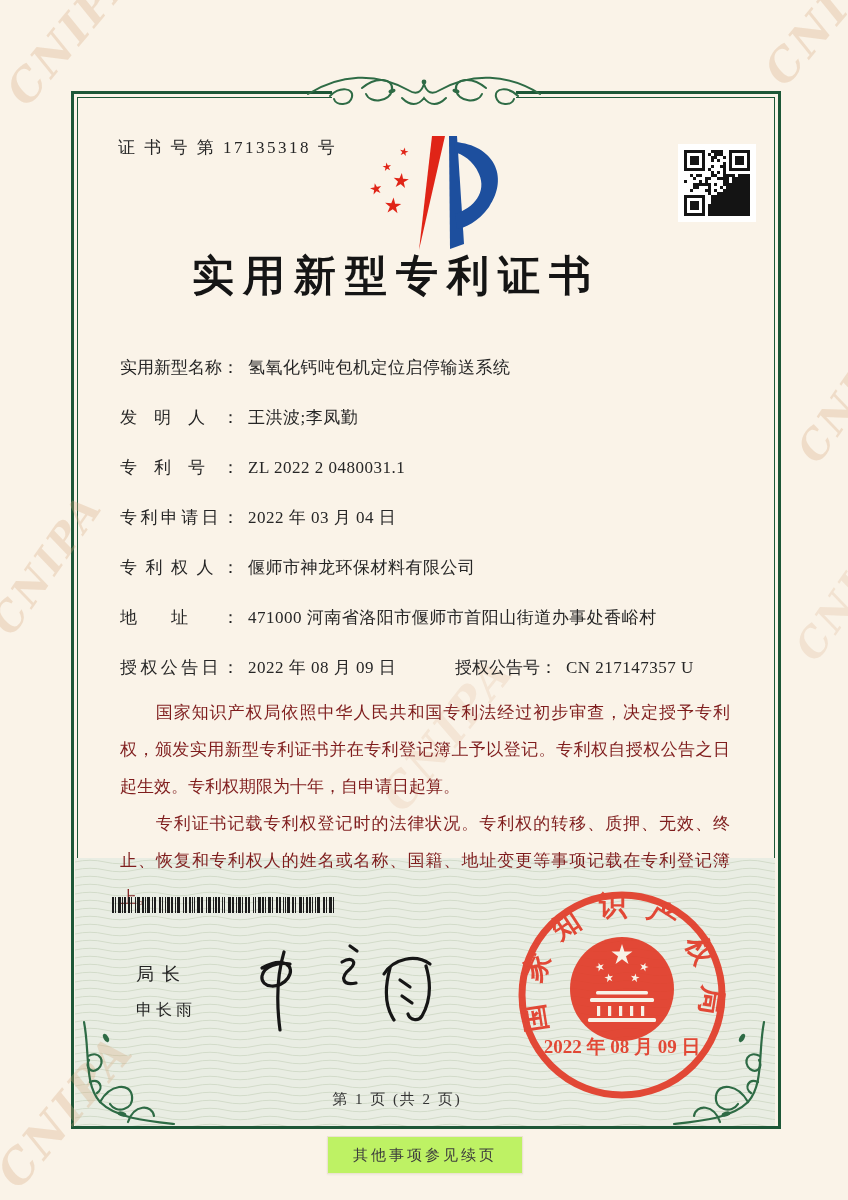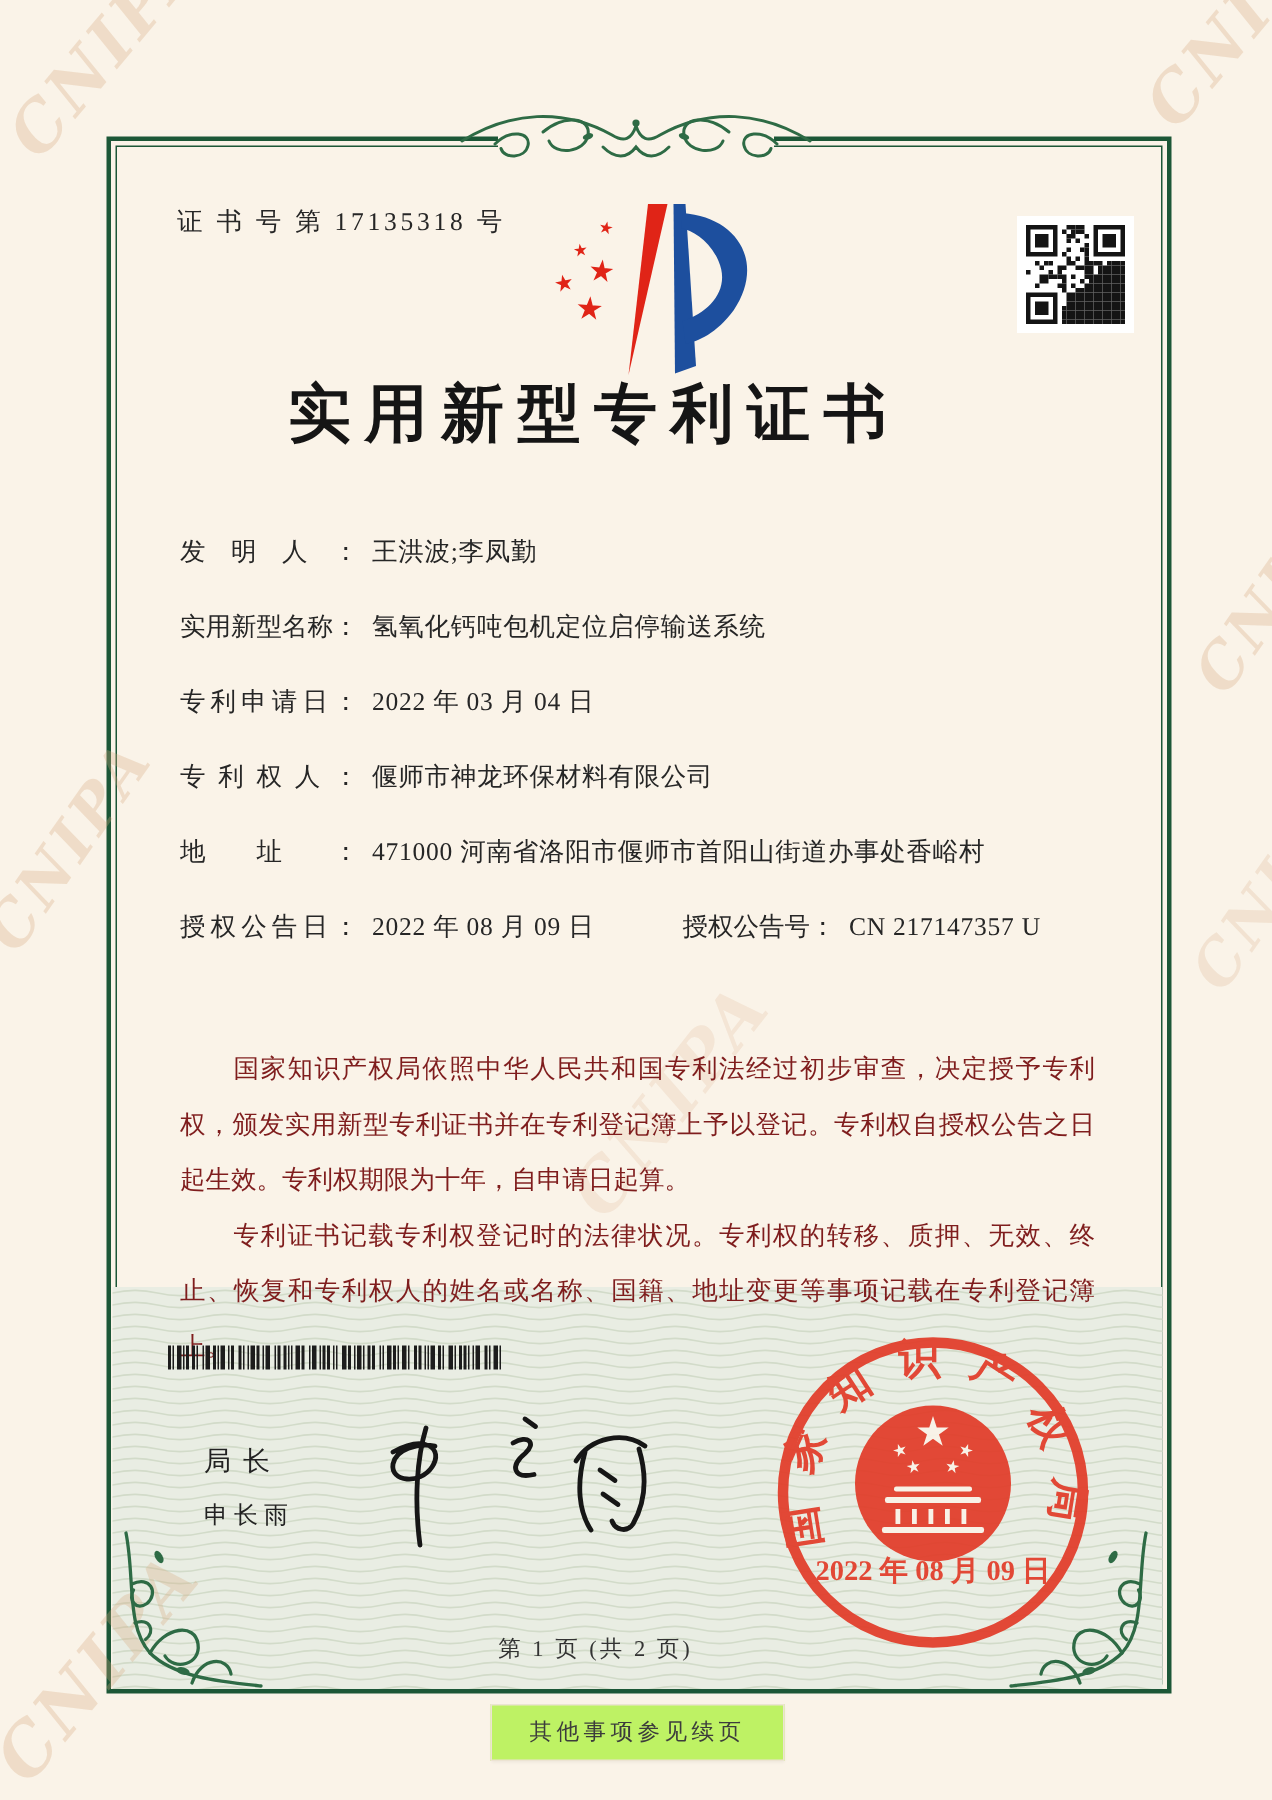--- a/index.html
+++ b/index.html
@@ -362,24 +362,27 @@
         <rect x="57" y="12" width="9" height="9"></rect>
         <path d="M6,51 h21 v21 h-21 Z M9,54 v15 h15 v-15 Z" fill-rule="evenodd"></path>
         <rect x="12" y="57" width="9" height="9"></rect>
       </g>
   </svg>
 
   <div class="abs title">实用新型专利证书</div>
 
   <div class="abs fields">
     <div class="frow">
+      <span class="flabel">实用新型名称：</span><span class="fvalue">氢氧化钙吨包机定位启停输送系统</span>
+    </div>
+    <div class="frow">
       <span class="flabel">发明人：</span><span class="fvalue">王洪波;李凤勤</span>
     </div>
     <div class="frow">
-      <span class="flabel">实用新型名称：</span><span class="fvalue">氢氧化钙吨包机定位启停输送系统</span>
+      <span class="flabel">专利号：</span><span class="fvalue">ZL 2022 2 0480031.1</span>
     </div>
     <div class="frow">
       <span class="flabel">专利申请日：</span><span class="fvalue">2022 年 03 月 04 日</span>
     </div>
     <div class="frow">
       <span class="flabel">专利权人：</span><span class="fvalue">偃师市神龙环保材料有限公司</span>
     </div>
     <div class="frow">
       <span class="flabel">地址：</span><span class="fvalue">471000 河南省洛阳市偃师市首阳山街道办事处香峪村</span>
     </div>

